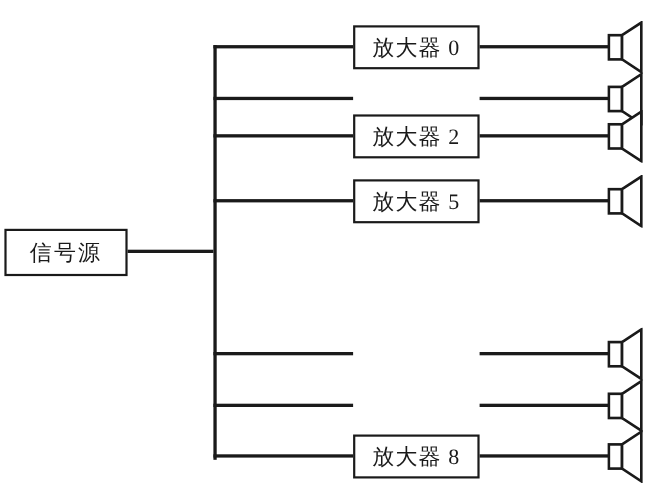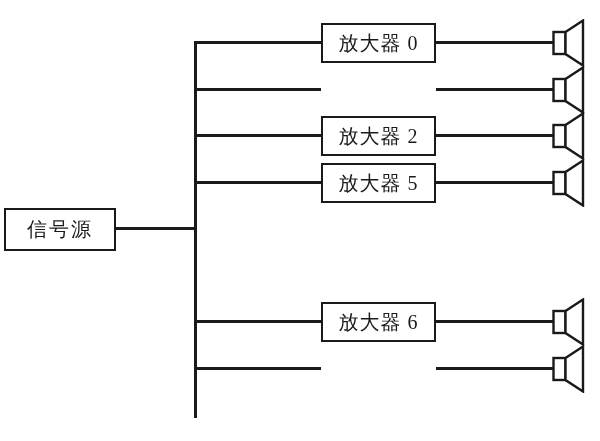--- a/index.html
+++ b/index.html
@@ -75,21 +75,21 @@
 
   <div class="row" style="top:66px">
     <div class="hline branch"></div>
     <div class="hline outline"></div>
     <svg class="speaker" width="34" height="48" viewBox="0 0 34 48">
         <rect class="speaker-shape" x="1.5" y="13" width="12" height="22"></rect>
         <polygon class="speaker-shape" points="13.5,13 31,1.5 31,46.5 13.5,35"></polygon>
       </svg>
   </div>
 
-  <div class="row" style="top:112px">
+  <div class="row" style="top:100px">
     <div class="hline branch"></div>
     <div class="amp-box">
         <span>放大器 2</span>
       </div>
     <div class="hline outline"></div>
     <svg class="speaker" width="34" height="48" viewBox="0 0 34 48">
         <rect class="speaker-shape" x="1.5" y="13" width="12" height="22"></rect>
         <polygon class="speaker-shape" points="13.5,13 31,1.5 31,46.5 13.5,35"></polygon>
       </svg>
   </div>
@@ -103,33 +103,41 @@
     <svg class="speaker" width="34" height="48" viewBox="0 0 34 48">
         <rect class="speaker-shape" x="1.5" y="13" width="12" height="22"></rect>
         <polygon class="speaker-shape" points="13.5,13 31,1.5 31,46.5 13.5,35"></polygon>
       </svg>
   </div>
 
 
 
   <div class="row" style="top:298px">
     <div class="hline branch"></div>
-    <div class="amp-box">
-        <span>放大器 6</span>
-      </div>
     <div class="hline outline"></div>
     <svg class="speaker" width="34" height="48" viewBox="0 0 34 48">
         <rect class="speaker-shape" x="1.5" y="13" width="12" height="22"></rect>
         <polygon class="speaker-shape" points="13.5,13 31,1.5 31,46.5 13.5,35"></polygon>
       </svg>
   </div>
 
   <div class="row" style="top:345px">
     <div class="hline branch"></div>
     <div class="hline outline"></div>
     <svg class="speaker" width="34" height="48" viewBox="0 0 34 48">
         <rect class="speaker-shape" x="1.5" y="13" width="12" height="22"></rect>
         <polygon class="speaker-shape" points="13.5,13 31,1.5 31,46.5 13.5,35"></polygon>
       </svg>
   </div>
 
+  <div class="row" style="top:391px">
+    <div class="hline branch"></div>
+    <div class="amp-box">
+        <span>放大器 8</span>
+      </div>
+    <div class="hline outline"></div>
+    <svg class="speaker" width="34" height="48" viewBox="0 0 34 48">
+        <rect class="speaker-shape" x="1.5" y="13" width="12" height="22"></rect>
+        <polygon class="speaker-shape" points="13.5,13 31,1.5 31,46.5 13.5,35"></polygon>
+      </svg>
+  </div>
 
 </div>
 
 </body></html>

